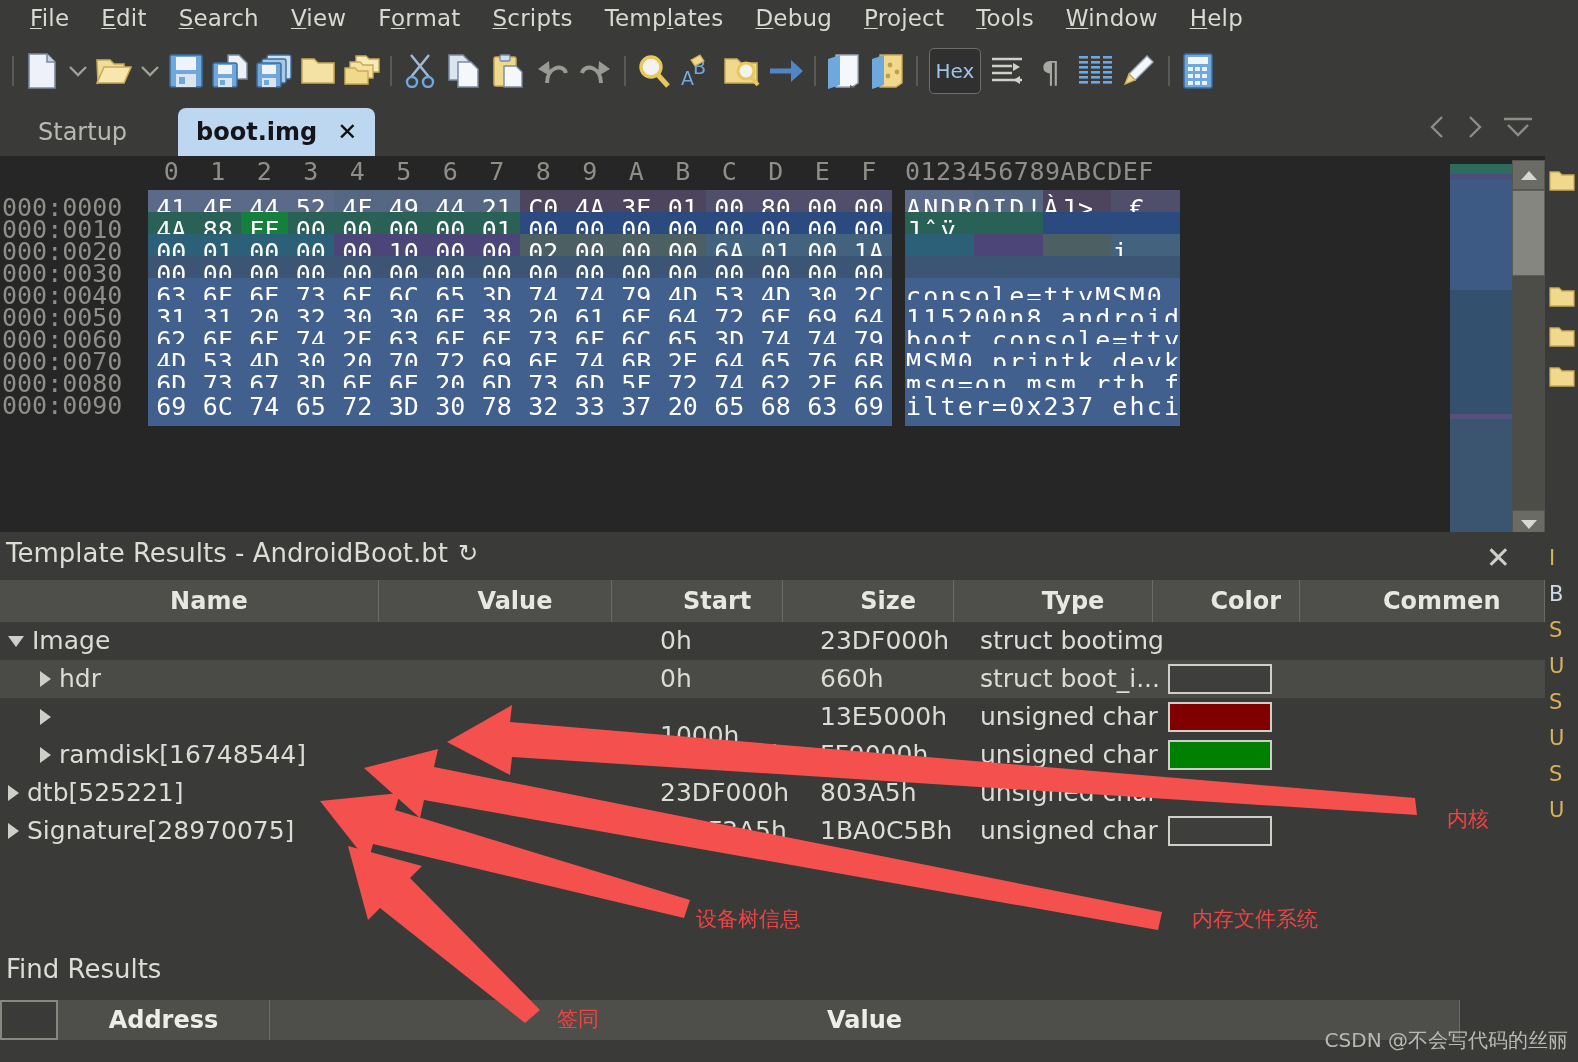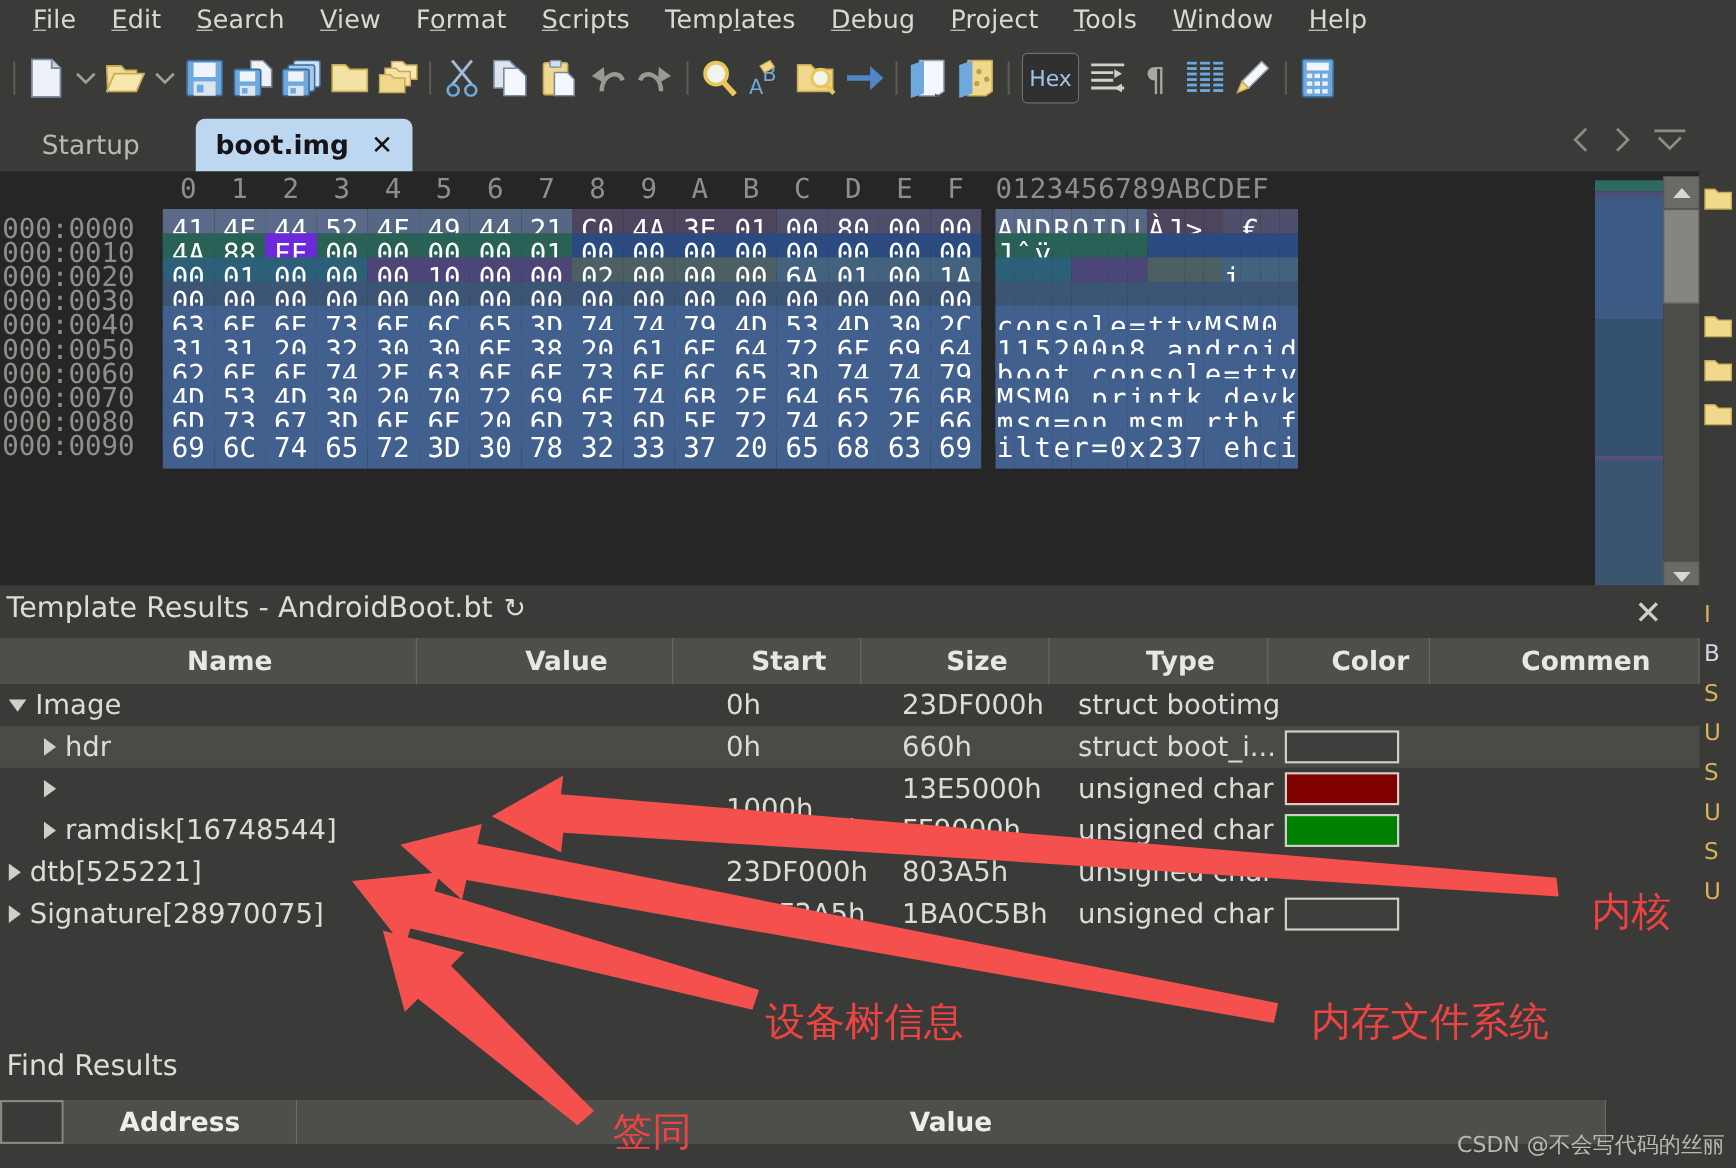--- a/index.html
+++ b/index.html
@@ -107,21 +107,21 @@
   
   .find { position:absolute; left:0; top:950px; width:1545px; height:112px; background:#3a3a38; }
   .find-title { position:absolute; left:6px; top:4px; font-size:26px; color:#ddddd7; }
   .find-head { position:absolute; left:0; top:50px; width:1460px; height:40px; display:flex; }
   .fh-box { width:58px; height:40px; background:#3a3a38; border:2px solid #87877f; }
   .fh { height:40px; line-height:40px; text-align:center; color:#eeeee8; font-size:24px; font-weight:bold; background:#4e4e4b; border-right:1px solid #6a6a66;}
   .find-rest { position:absolute; left:58px; top:90px; width:1402px; height:22px; background:#3a3a38; }
 
   
   .anno-layer { position:absolute; left:0; top:0; width:1578px; height:1062px; pointer-events:none; }
-  .anno-text { position:absolute; color:#ec4343; font-size:36px; white-space:nowrap;
+  .anno-text { position:absolute; color:#ec4343; font-size:21px; white-space:nowrap;
                font-family:Liberation Sans, sans-serif; }
   .watermark { position:absolute; right:10px; bottom:8px; color:#b9b9b3; font-size:20px; }
 </style>
 </head>
 <body>
 
 <div id="app">
 
   <div class="menubar" id="menubar">
       <div class="menu-item"><u>F</u>ile</div>
@@ -436,21 +436,21 @@
             <div class="ac" style="background: rgb(79, 79, 107);">€</div>
             <div class="ac" style="background: rgb(79, 79, 107);">.</div>
             <div class="ac" style="background: rgb(79, 79, 107);">.</div>
           </div>
         </div>
         <div class="hexrow">
           <div class="hexoff">000:0010</div>
           <div class="hexcells">
             <div class="hc" style="background: rgb(42, 97, 87);">4A</div>
             <div class="hc" style="background: rgb(42, 97, 87);">88</div>
-            <div class="hc" style="background: #6d28d9;">FF</div>
+            <div class="hc" style="background: #15803d;">FF</div>
             <div class="hc" style="background: rgb(42, 97, 87);">00</div>
             <div class="hc" style="background: rgb(42, 97, 87);">00</div>
             <div class="hc" style="background: rgb(42, 97, 87);">00</div>
             <div class="hc" style="background: rgb(42, 97, 87);">00</div>
             <div class="hc" style="background: rgb(42, 97, 87);">01</div>
             <div class="hc" style="background: rgb(43, 74, 128);">00</div>
             <div class="hc" style="background: rgb(43, 74, 128);">00</div>
             <div class="hc" style="background: rgb(43, 74, 128);">00</div>
             <div class="hc" style="background: rgb(43, 74, 128);">00</div>
             <div class="hc" style="background: rgb(43, 74, 128);">00</div>

